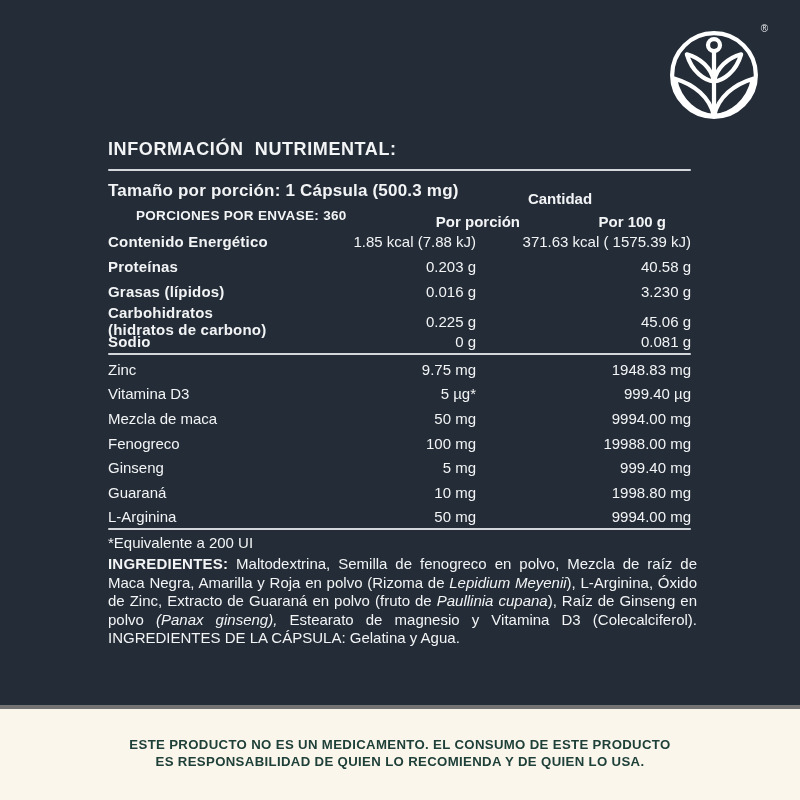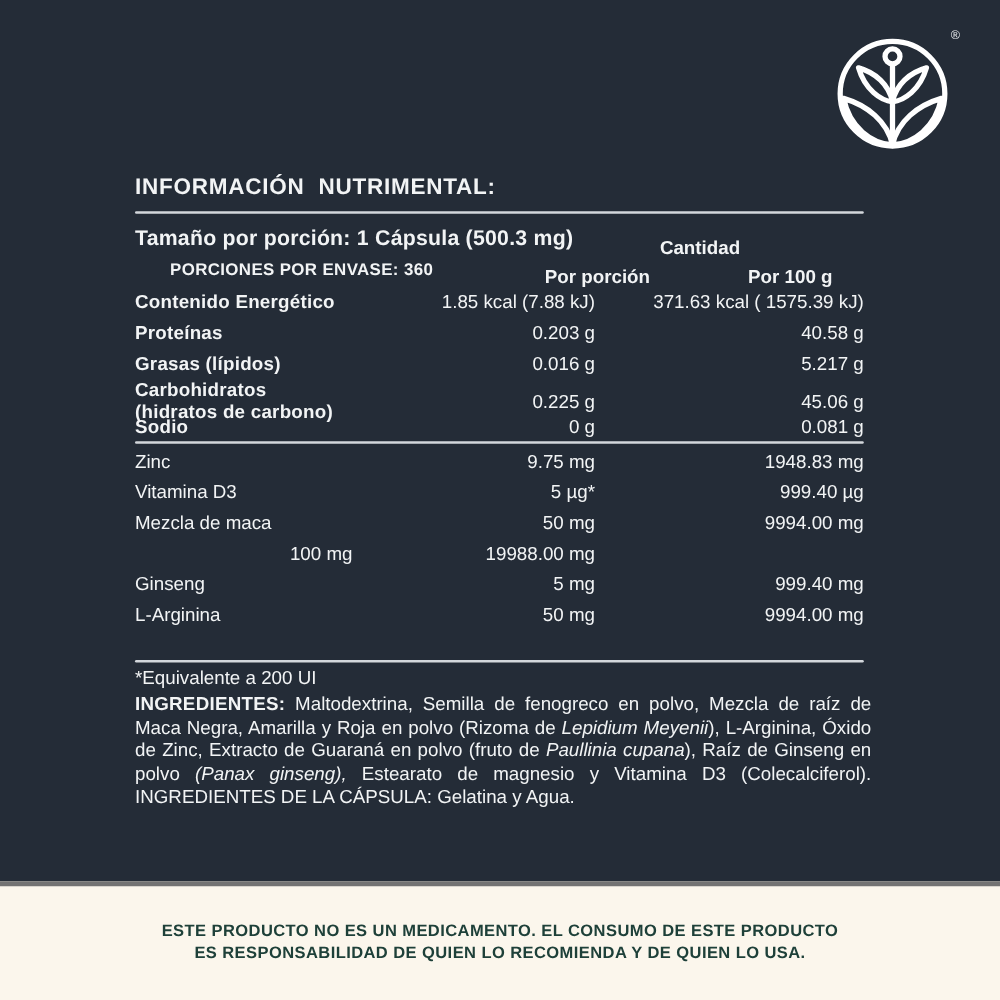--- a/index.html
+++ b/index.html
@@ -132,21 +132,21 @@
 
   <div class="row">
     <span class="cell cell-name">Proteínas</span>
     <span class="cell cell-v1">0.203 g</span>
     <span class="cell cell-v2">40.58 g</span>
   </div>
 
   <div class="row">
     <span class="cell cell-name">Grasas (lípidos)</span>
     <span class="cell cell-v1">0.016 g</span>
-    <span class="cell cell-v2">5.217 g</span>
+    <span class="cell cell-v2">3.230 g</span>
   </div>
 
   <div class="row">
     <span class="cell cell-name">Carbohidratos (hidratos de carbono)</span>
     <span class="cell cell-v1">0.225 g</span>
     <span class="cell cell-v2">45.06 g</span>
   </div>
 
   <div class="row">
     <span class="cell cell-name">Sodio</span>
@@ -168,30 +168,36 @@
     <span class="cell cell-v2">999.40 µg</span>
   </div>
 
   <div class="row">
     <span class="cell cell-name">Mezcla de maca</span>
     <span class="cell cell-v1">50 mg</span>
     <span class="cell cell-v2">9994.00 mg</span>
   </div>
 
   <div class="row">
+    <span class="cell cell-name">Fenogreco</span>
     <span class="cell cell-v1">100 mg</span>
     <span class="cell cell-v2">19988.00 mg</span>
   </div>
 
   <div class="row">
     <span class="cell cell-name">Ginseng</span>
     <span class="cell cell-v1">5 mg</span>
     <span class="cell cell-v2">999.40 mg</span>
   </div>
 
+  <div class="row">
+    <span class="cell cell-name">Guaraná</span>
+    <span class="cell cell-v1">10 mg</span>
+    <span class="cell cell-v2">1998.80 mg</span>
+  </div>
 
   <div class="row">
     <span class="cell cell-name">L-Arginina</span>
     <span class="cell cell-v1">50 mg</span>
     <span class="cell cell-v2">9994.00 mg</span>
   </div>
 </div>
     <div class="rule rule-low"></div>
 
     <div class="footnote">*Equivalente a 200 UI</div>

